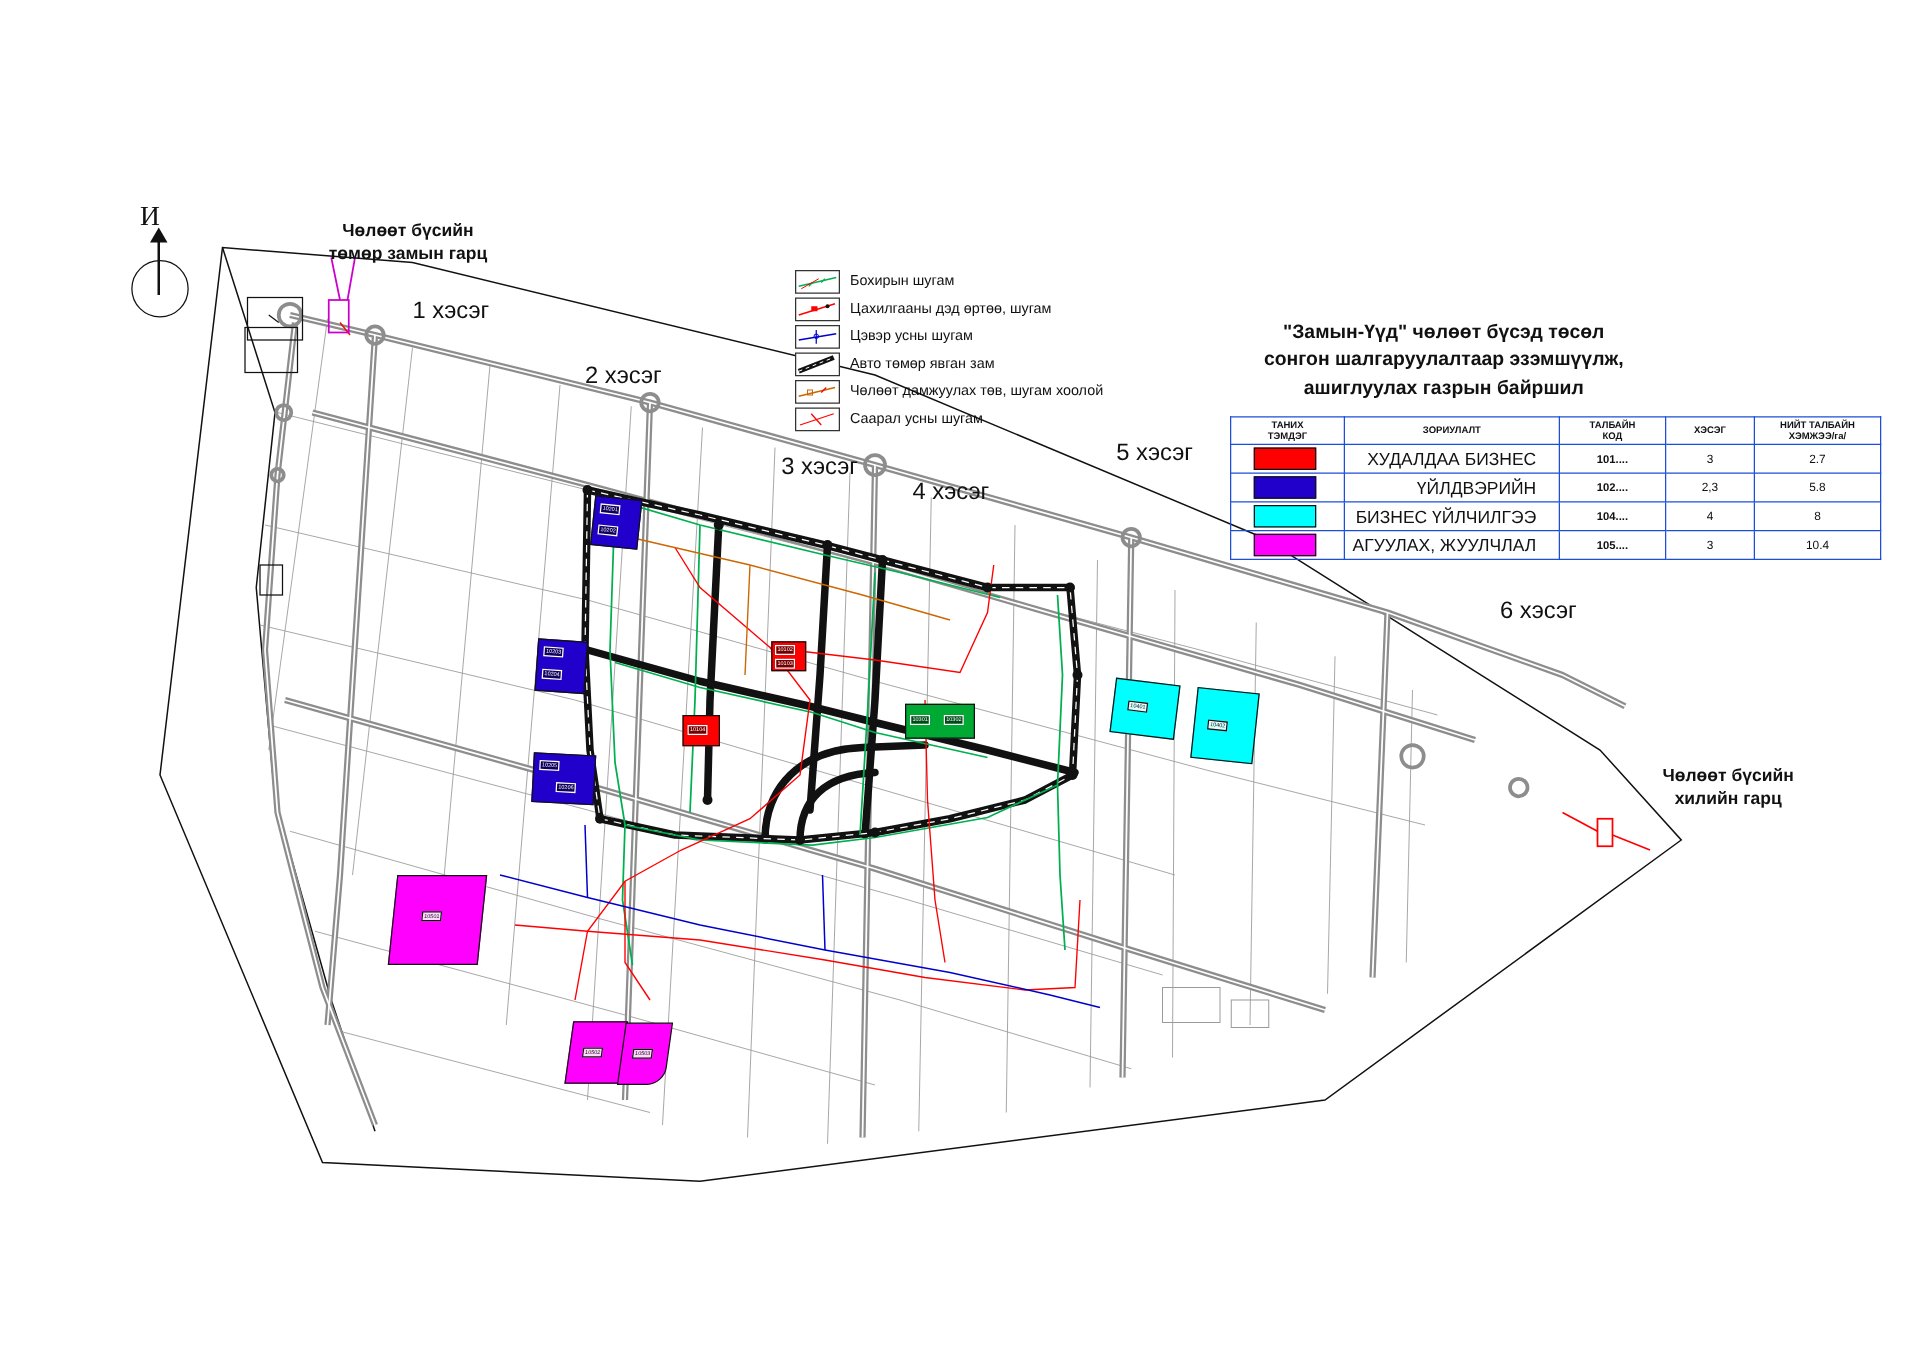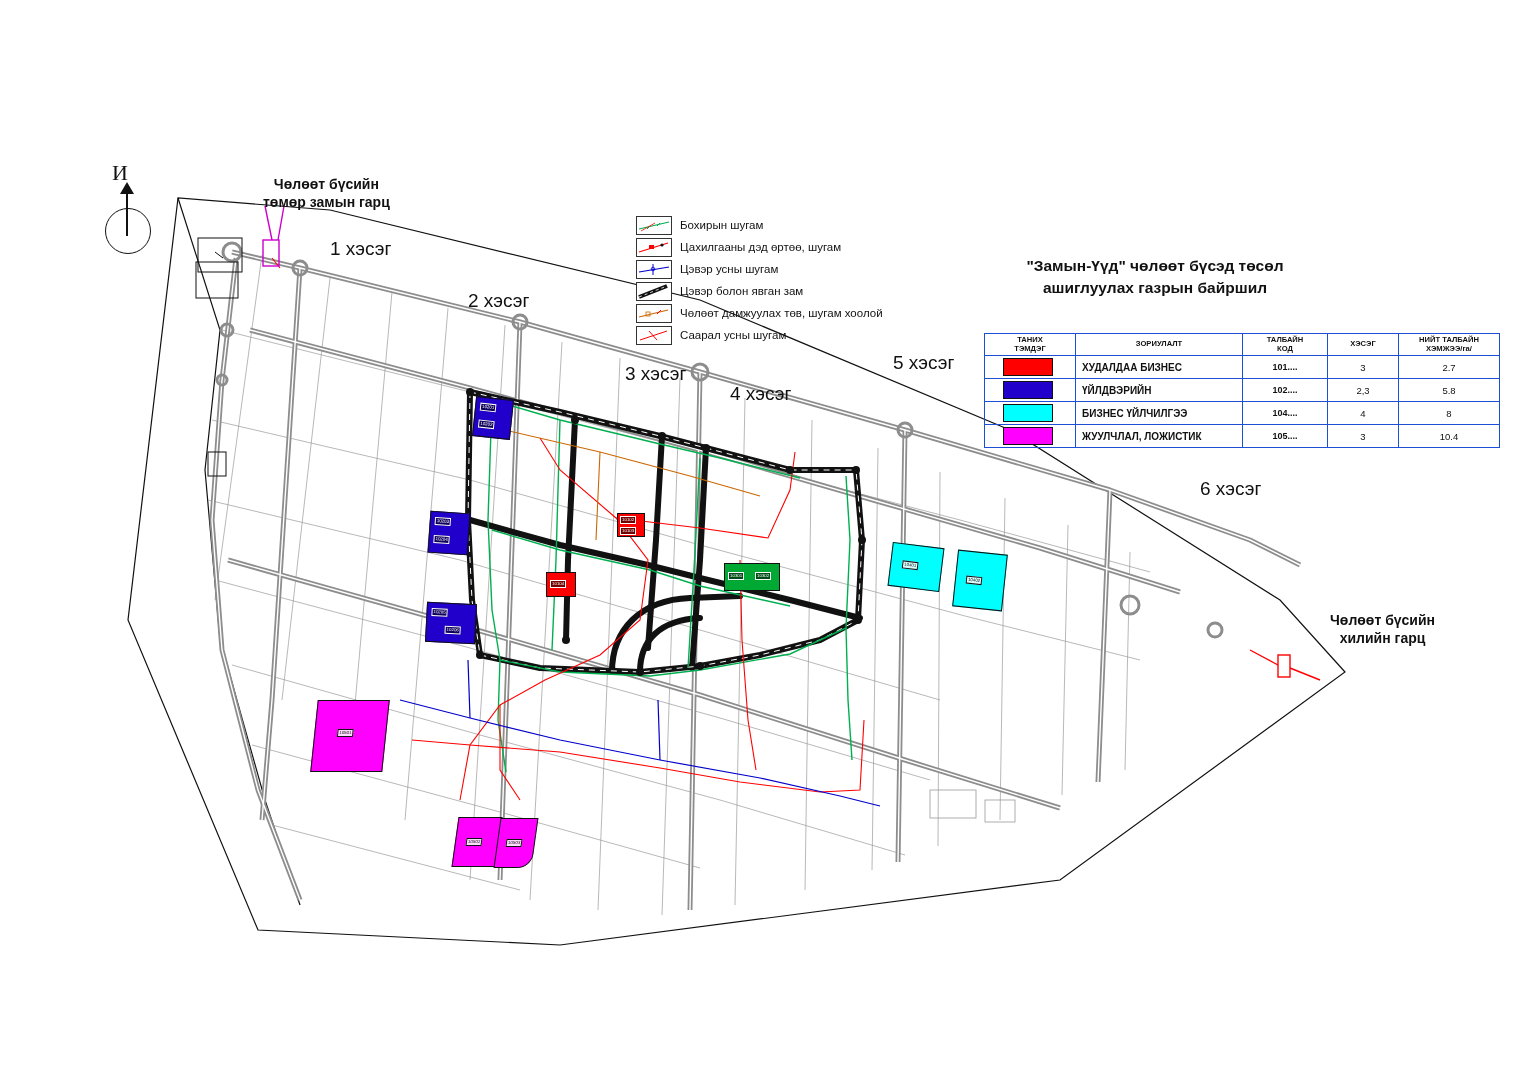--- a/index.html
+++ b/index.html
@@ -105,21 +105,21 @@
     font-size: 9.5px;
     color: #111;
   }
   .legend-table th, .legend-table td {
     border: 1px solid #1d4ed8;
     padding: 2px 18px;
     text-align: center;
     vertical-align: middle;
   }
   .legend-table th { font-size: 7.6px; font-weight: bold; line-height: 1.15; }
-  .legend-table td.purpose { text-align: left; font-size: 10px; font-weight: bold; padding-left: 6px; white-space: nowrap; }
+  .legend-table td.purpose { text-align: right; font-size: 14px; font-weight: normal; padding-left: 6px; white-space: nowrap; }
   .legend-table td.codecell { font-size: 9px; font-weight: bold; }
   .sw-cell { width: 54px; padding: 2px 4px; }
   .sw-box { width: 48px; height: 16px; border: 1px solid #111; }
 
   
   .parcel {
     border: 1px solid #111;
     box-sizing: border-box;
   }
   .parcel-lbl {
@@ -358,21 +358,21 @@
       <div class="legend-text">Цэвэр усны шугам</div>
     </div>
 
     <div class="legend-row">
       <div class="legend-swatch">
         <svg width="34" height="17" viewBox="0 0 34 17">
           <path d="M2,14 L30,3" stroke="#111" stroke-width="4" fill="none"></path>
           <path d="M2,14 L30,3" stroke="#fff" stroke-width="0.8" stroke-dasharray="3 3"></path>
         </svg>
       </div>
-      <div class="legend-text">Цэвэр болон явган зам</div>
+      <div class="legend-text">Авто төмөр явган зам</div>
     </div>
 
     <div class="legend-row">
       <div class="legend-swatch">
         <svg width="34" height="17" viewBox="0 0 34 17">
           <path d="M2,12 L31,5" stroke="#cc6600" stroke-width="1.2" fill="none"></path>
           <rect x="9" y="7" width="4" height="4" fill="none" stroke="#cc6600" stroke-width="0.8"></rect>
           <path d="M20,9 l4,-4" stroke="#ff0000" stroke-width="1"></path>
         </svg>
       </div>
@@ -385,20 +385,21 @@
           <path d="M3,13 L30,4" stroke="#ff0000" stroke-width="1" fill="none"></path>
           <path d="M12,4 L20,13" stroke="#ff0000" stroke-width="1"></path>
         </svg>
       </div>
       <div class="legend-text">Саарал усны шугам</div>
     </div>
   </div>
 
   <div class="abs title-block">
     <div>"Замын-Үүд" чөлөөт бүсэд төсөл</div>
+    <div>сонгон шалгаруулалтаар эзэмшүүлж,</div>
     <div>ашиглуулах газрын байршил</div>
   </div>
 
   <table class="abs legend-table">
     <thead>
       <tr>
         <th style="white-space:pre-line;width:54px;">ТАНИХ
 ТЭМДЭГ</th>
         <th style="width:130px;">ЗОРИУЛАЛТ</th>
         <th style="white-space:pre-line;width:48px;">ТАЛБАЙН
@@ -433,21 +434,21 @@
           </td>
         <td class="purpose">БИЗНЕС ҮЙЛЧИЛГЭЭ</td>
         <td class="codecell">104....</td>
         <td>4</td>
         <td>8</td>
       </tr>
       <tr>
         <td class="sw-cell">
             <div class="sw-box" style="background:#ff00ff"></div>
           </td>
-        <td class="purpose">ЖУУЛЧЛАЛ, ЛОЖИСТИК</td>
+        <td class="purpose">АГУУЛАХ, ЖУУЛЧЛАЛ</td>
         <td class="codecell">105....</td>
         <td>3</td>
         <td>10.4</td>
       </tr>
     </tbody>
   </table>
 
   <div class="abs parcel" style="left:474px; top:398px; width:38px; height:40px; background:#2200cc; transform:rotate(6deg);">
     <div class="parcel-lbl" style="left:4px; top:5px;">10201</div>
     <div class="parcel-lbl" style="left:4px; top:22px;">10202</div>

